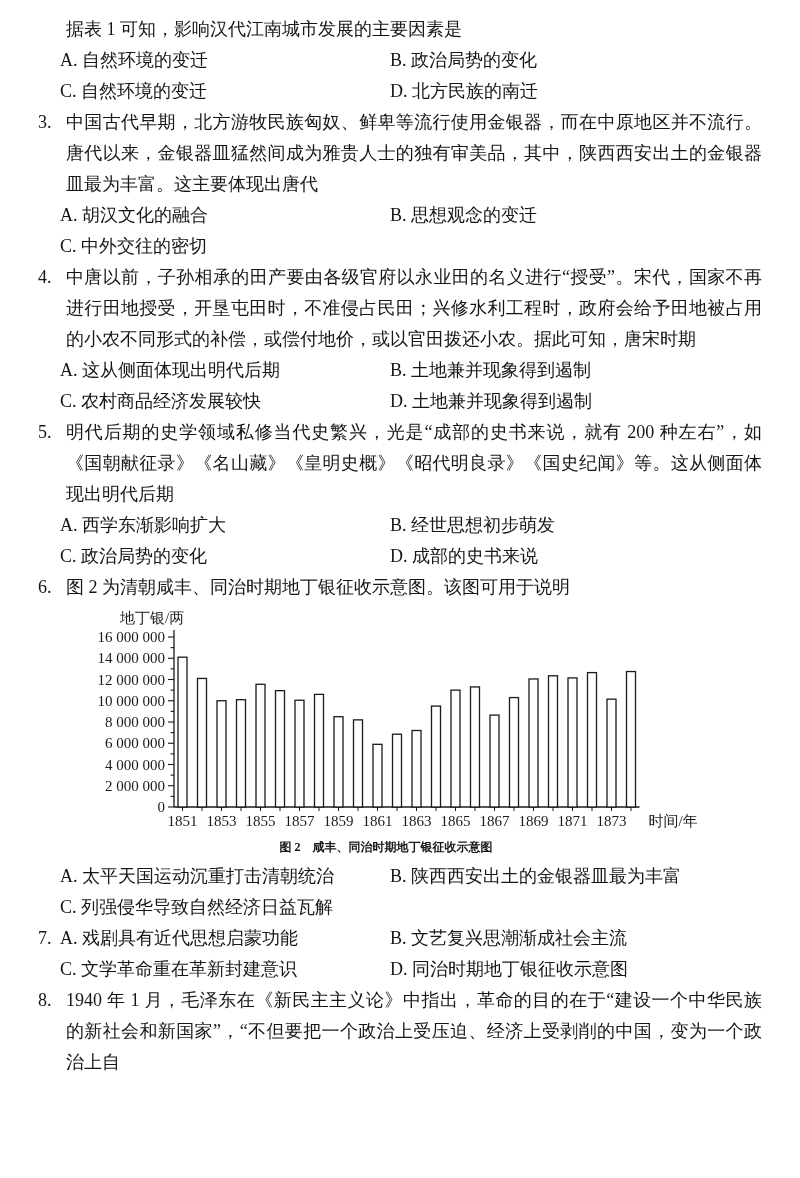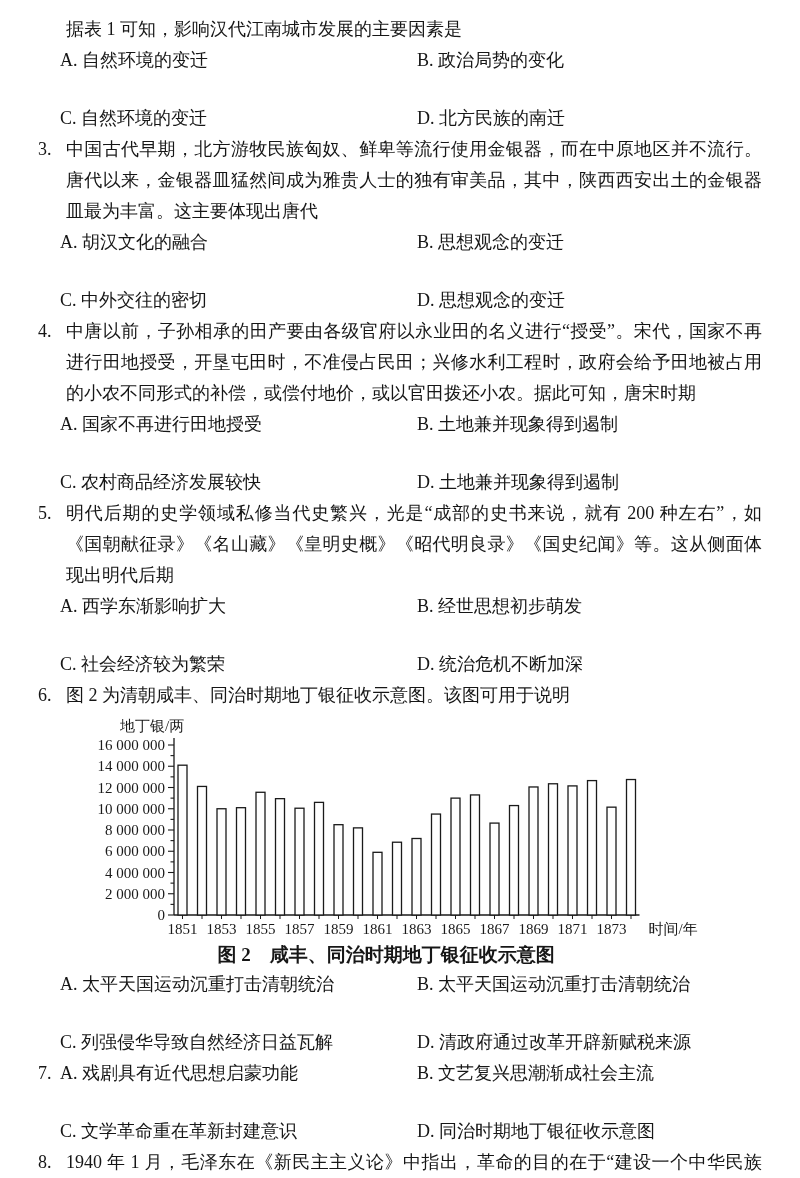--- a/index.html
+++ b/index.html
@@ -22,29 +22,28 @@
     padding-left: 28px;
     line-height: 31px;
     text-align: justify;
   }
   .qnum { position: absolute; left: 0; top: 0; }
   .opts {
     display: grid;
     grid-template-columns: 330px 1fr;
     padding-left: 22px;
     line-height: 31px;
-    gap: 27px;
   }
   .chart-wrap { width: 660px; margin: 4px 0 2px 18px; }
   .tax-chart { display: block; }
   .chart-caption {
     width: 660px;
     text-align: center;
     font-weight: bold;
-    font-size: 19px;
+    font-size: 12px;
     line-height: 24px;
     margin-top: 2px;
   }
 </style>
 </head>
 <body>
 
 <div class="q">
   <div class="stem">
     <span>据表 1 可知，影响汉代江南城市发展的主要因素是</span>
@@ -59,47 +58,46 @@
 
 <div class="q">
   <div class="stem">
     <span class="qnum">3.</span>
     <span>中国古代早期，北方游牧民族匈奴、鲜卑等流行使用金银器，而在中原地区并不流行。唐代以来，金银器皿猛然间成为雅贵人士的独有审美品，其中，陕西西安出土的金银器皿最为丰富。这主要体现出唐代</span>
   </div>
   <div class="opts">
     <span class="opt">A. 胡汉文化的融合</span>
     <span class="opt">B. 思想观念的变迁</span>
     <span class="opt">C. 中外交往的密切</span>
-    <span class="opt">D. 思想观念的变迁</span>
   </div>
 </div>
 
 <div class="q">
   <div class="stem">
     <span class="qnum">4.</span>
     <span>中唐以前，子孙相承的田产要由各级官府以永业田的名义进行“授受”。宋代，国家不再进行田地授受，开垦屯田时，不准侵占民田；兴修水利工程时，政府会给予田地被占用的小农不同形式的补偿，或偿付地价，或以官田拨还小农。据此可知，唐宋时期</span>
   </div>
   <div class="opts">
-    <span class="opt">A. 国家不再进行田地授受</span>
+    <span class="opt">A. 这从侧面体现出明代后期</span>
     <span class="opt">B. 土地兼并现象得到遏制</span>
     <span class="opt">C. 农村商品经济发展较快</span>
     <span class="opt">D. 土地兼并现象得到遏制</span>
   </div>
 </div>
 
 <div class="q">
   <div class="stem">
     <span class="qnum">5.</span>
     <span>明代后期的史学领域私修当代史繁兴，光是“成部的史书来说，就有 200 种左右”，如《国朝献征录》《名山藏》《皇明史概》《昭代明良录》《国史纪闻》等。这从侧面体现出明代后期</span>
   </div>
   <div class="opts">
     <span class="opt">A. 西学东渐影响扩大</span>
     <span class="opt">B. 经世思想初步萌发</span>
-    <span class="opt">C. 社会经济较为繁荣</span>
-    <span class="opt">D. 统治危机不断加深</span>
+    <span class="opt">C. 政治局势的变化</span>
+    <span class="opt">D. 成部的史书来说</span>
   </div>
 </div>
 
 <div class="q">
   <div class="stem">
     <span class="qnum">6.</span>
     <span>图 2 为清朝咸丰、同治时期地丁银征收示意图。该图可用于说明</span>
   </div>
   <div class="chart-wrap">
     <svg class="tax-chart" width="660" height="226" viewBox="0 0 660 226">
@@ -191,23 +189,22 @@
         <text x="555.5" y="219" text-anchor="middle" font-size="15" fill="#1a1a1a" font-family="&quot;Liberation Serif&quot;, &quot;DejaVu Serif&quot;, serif">1873</text>
         <line x1="575" y1="200" x2="575" y2="204" stroke="#1a1a1a" stroke-width="1"></line>
         <rect x="570.5" y="64.53125" width="9" height="135.46875" fill="#ffffff" stroke="#1a1a1a" stroke-width="1.3"></rect>
         <text x="64" y="16" text-anchor="start" font-size="15" fill="#1a1a1a" font-family="&quot;Liberation Serif&quot;, &quot;DejaVu Serif&quot;, serif">地丁银/两</text>
         <text x="592.5" y="219" text-anchor="start" font-size="15" fill="#1a1a1a" font-family="&quot;Liberation Serif&quot;, &quot;DejaVu Serif&quot;, serif">时间/年</text>
       </svg>
     <div class="chart-caption">图 2　咸丰、同治时期地丁银征收示意图</div>
   </div>
   <div class="opts">
     <span class="opt">A. 太平天国运动沉重打击清朝统治</span>
-    <span class="opt">B. 太平天国运动沉重打击清朝统治</span>
+    <span class="opt">B. 陕西西安出土的金银器皿最为丰富</span>
     <span class="opt">C. 列强侵华导致自然经济日益瓦解</span>
-    <span class="opt">D. 清政府通过改革开辟新赋税来源</span>
   </div>
 </div>
 
 <div class="q">
   <div class="stem">
     <span class="qnum">7.</span>
   </div>
   <div class="opts">
     <span class="opt">A. 戏剧具有近代思想启蒙功能</span>
     <span class="opt">B. 文艺复兴思潮渐成社会主流</span>

